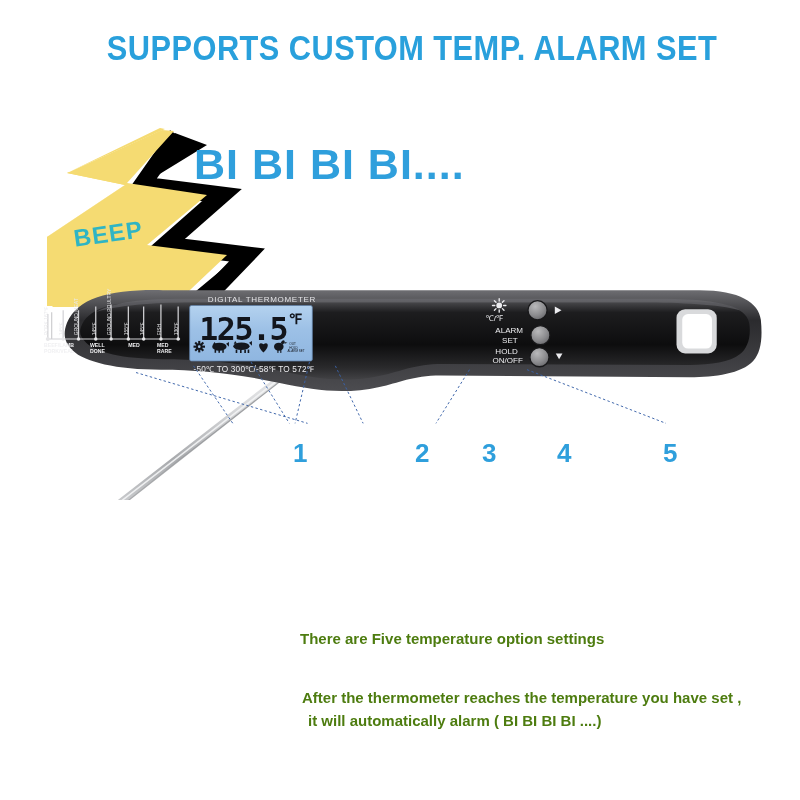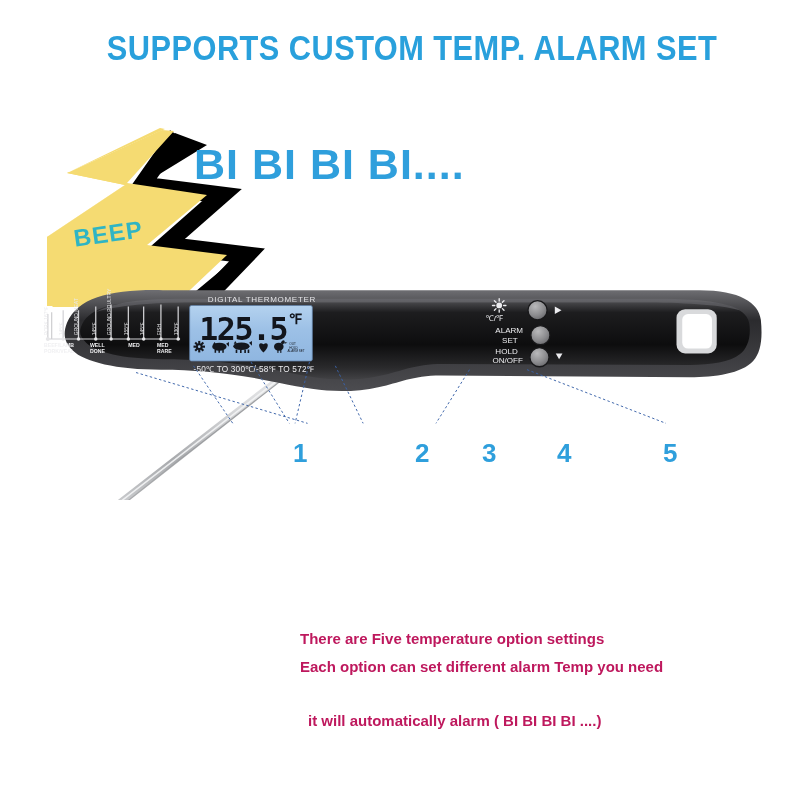--- a/index.html
+++ b/index.html
@@ -60,21 +60,21 @@
   
   .sec-head{
     position:absolute;left:276px;top:578px;
     color:#29A0DC;
     font-size:27px;
     font-weight:bold;
     white-space:nowrap;
   }
   .body-line{
     position:absolute;
-    color:#be185d;
+    color:#4d7c0f;
     font-size:15px;
     font-weight:bold;
     white-space:nowrap;
   }
   .bl1{left:288px;top:630px;}
   .bl2{left:288px;top:658px;}
   .bl3{left:290px;top:689px;}
   .bl4{left:296px;top:712px;}
 </style>
 </head>
@@ -304,16 +304,16 @@
     </g>
   </svg>
 
   <div class="callout-num" style="left:281px;top:438px;">1</div>
   <div class="callout-num" style="left:403px;top:438px;">2</div>
   <div class="callout-num" style="left:470px;top:438px;">3</div>
   <div class="callout-num" style="left:545px;top:438px;">4</div>
   <div class="callout-num" style="left:651px;top:438px;">5</div>
 
   <div class="body-line bl1">There are Five temperature option settings</div>
-  <div class="body-line bl2">Each option can set different alarm Temp you need</div>
+  <div class="body-line bl3">After the thermometer reaches the  temperature you have set ,</div>
   <div class="body-line bl4">it will automatically alarm ( BI BI BI BI ....)</div>
 
 </div>
 
 </body></html>

